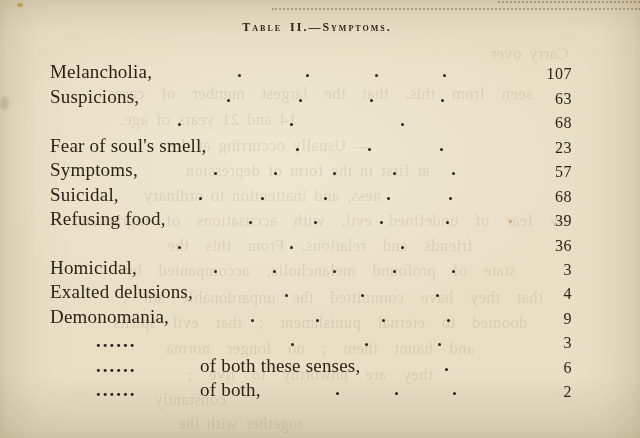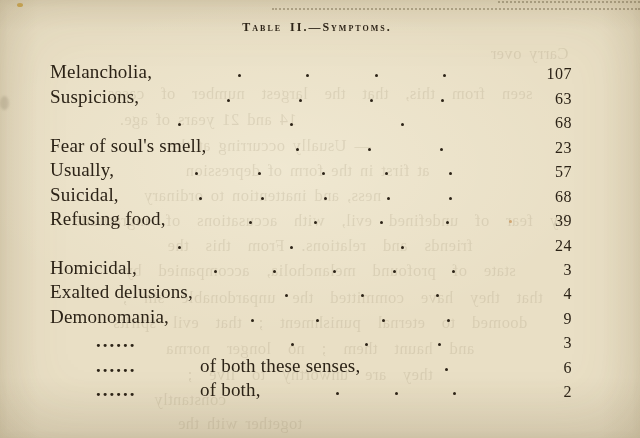--- a/index.html
+++ b/index.html
@@ -148,21 +148,21 @@
       <div class="row">
         <span class="label">Fear of soul's smell,</span>
         <span class="leader">
           <i class="dot"></i>
           <i class="dot"></i>
           <i class="dot"></i>
         </span>
         <span class="value">23</span>
       </div>
       <div class="row">
-        <span class="label">Usually,</span>
+        <span class="label">Symptoms,</span>
         <span class="leader">
           <i class="dot"></i>
           <i class="dot"></i>
           <i class="dot"></i>
           <i class="dot"></i>
           <i class="dot"></i>
         </span>
         <span class="value">57</span>
       </div>
       <div class="row">
@@ -185,21 +185,21 @@
           <i class="dot"></i>
         </span>
         <span class="value">39</span>
       </div>
       <div class="row">
         <span class="leader">
           <i class="dot"></i>
           <i class="dot"></i>
           <i class="dot"></i>
         </span>
-        <span class="value">24</span>
+        <span class="value">36</span>
       </div>
       <div class="row">
         <span class="label">Homicidal,</span>
         <span class="leader">
           <i class="dot"></i>
           <i class="dot"></i>
           <i class="dot"></i>
           <i class="dot"></i>
           <i class="dot"></i>
         </span>

